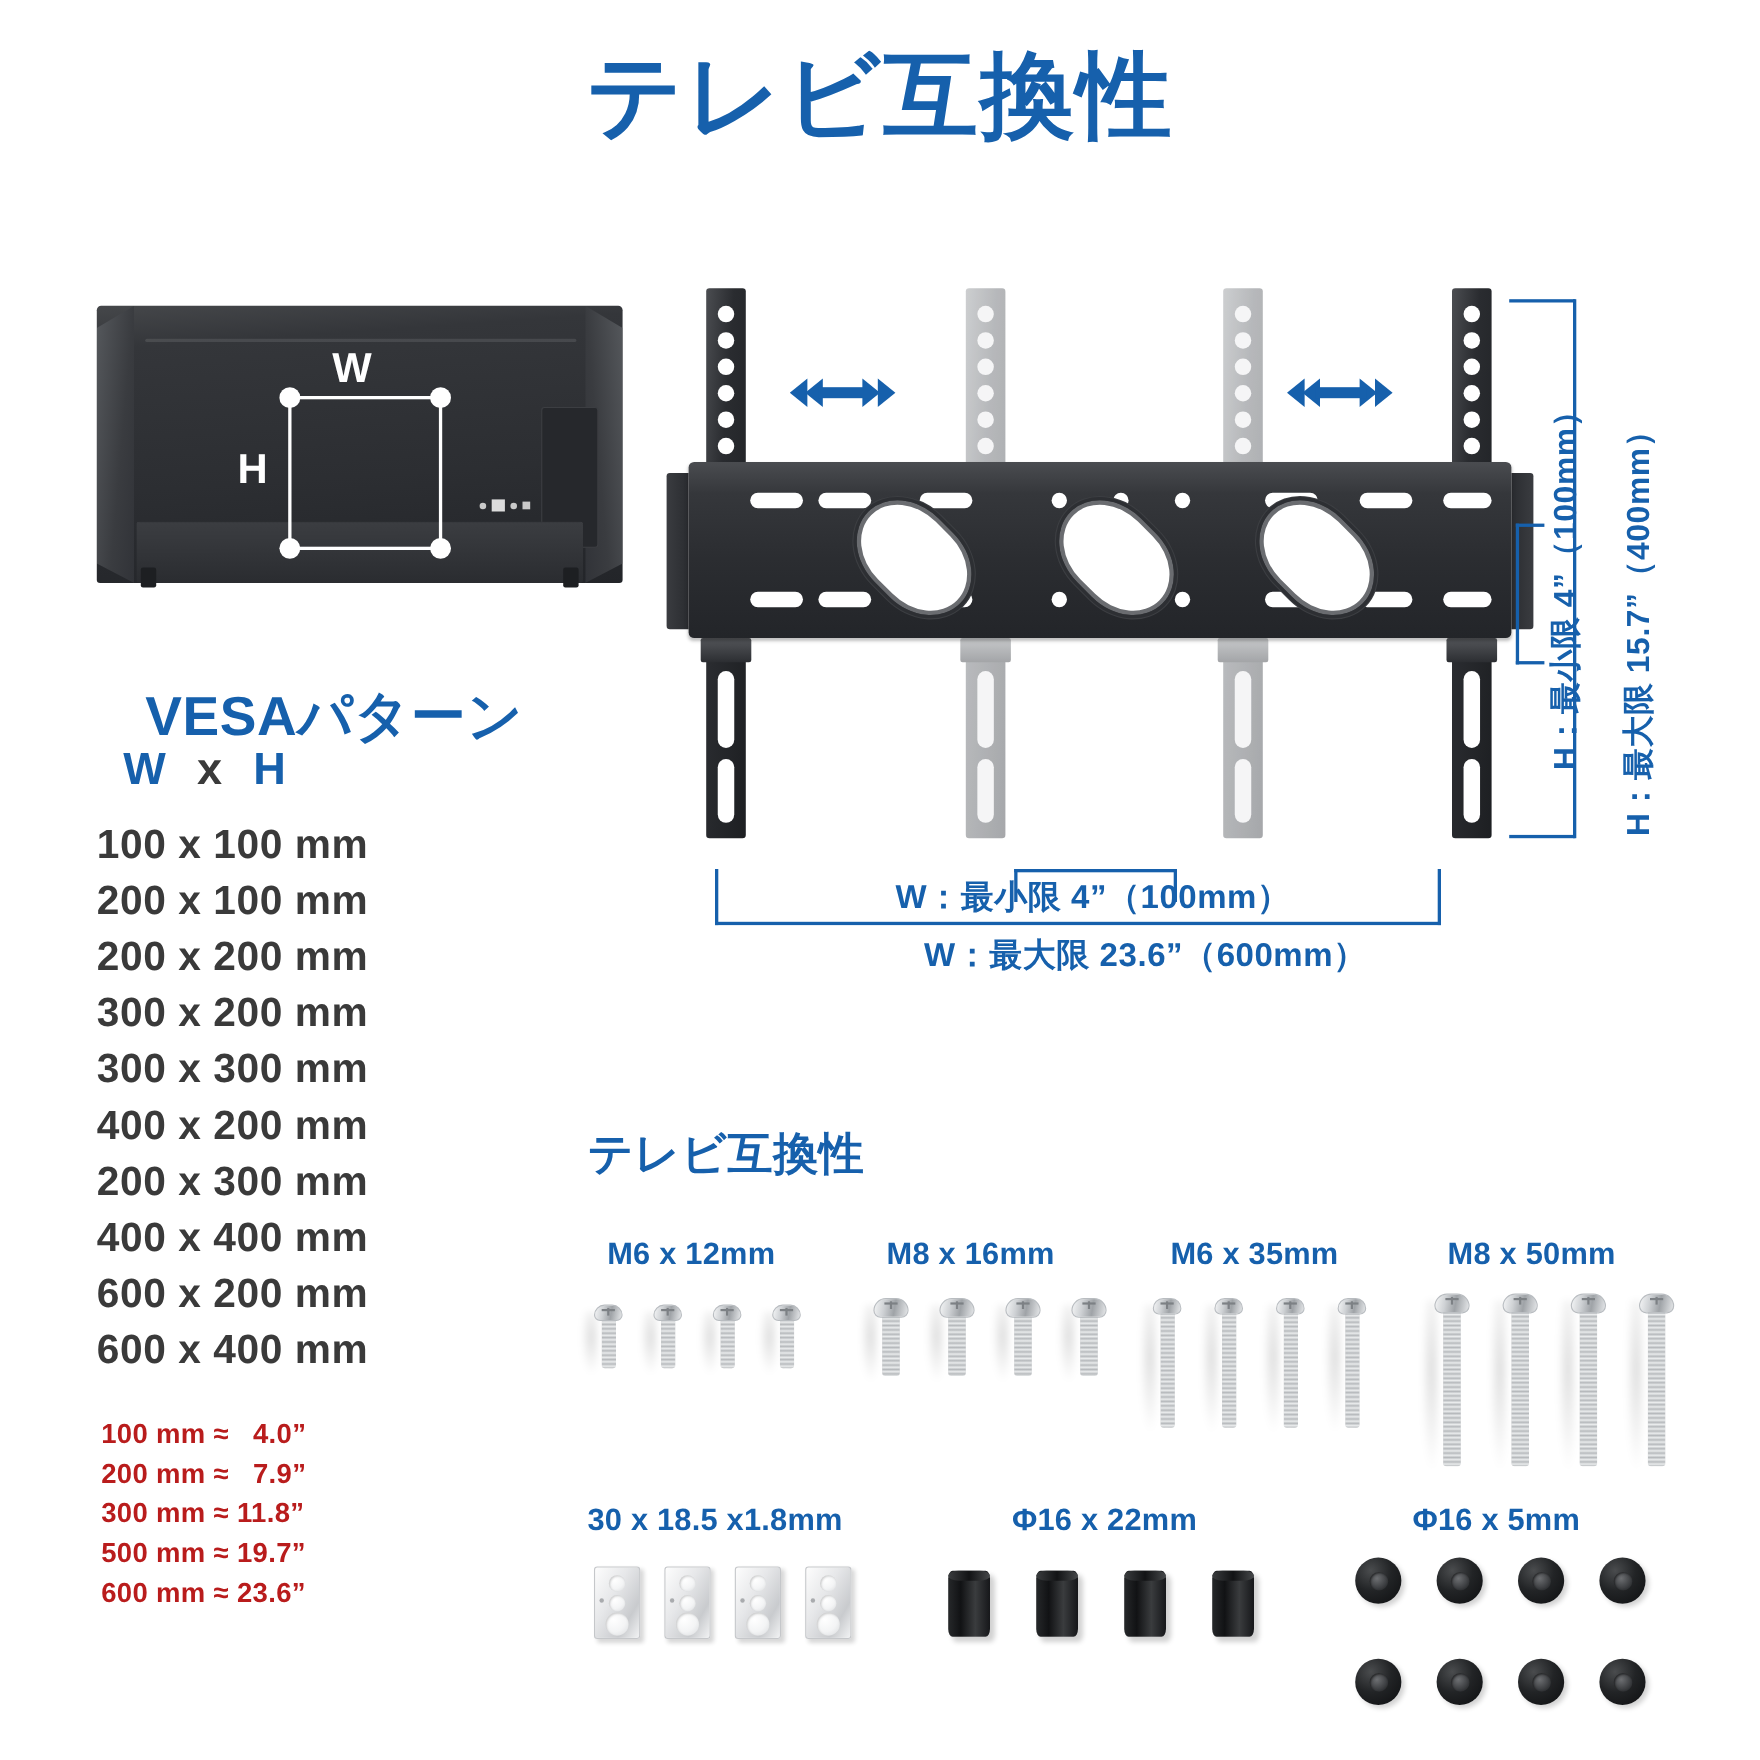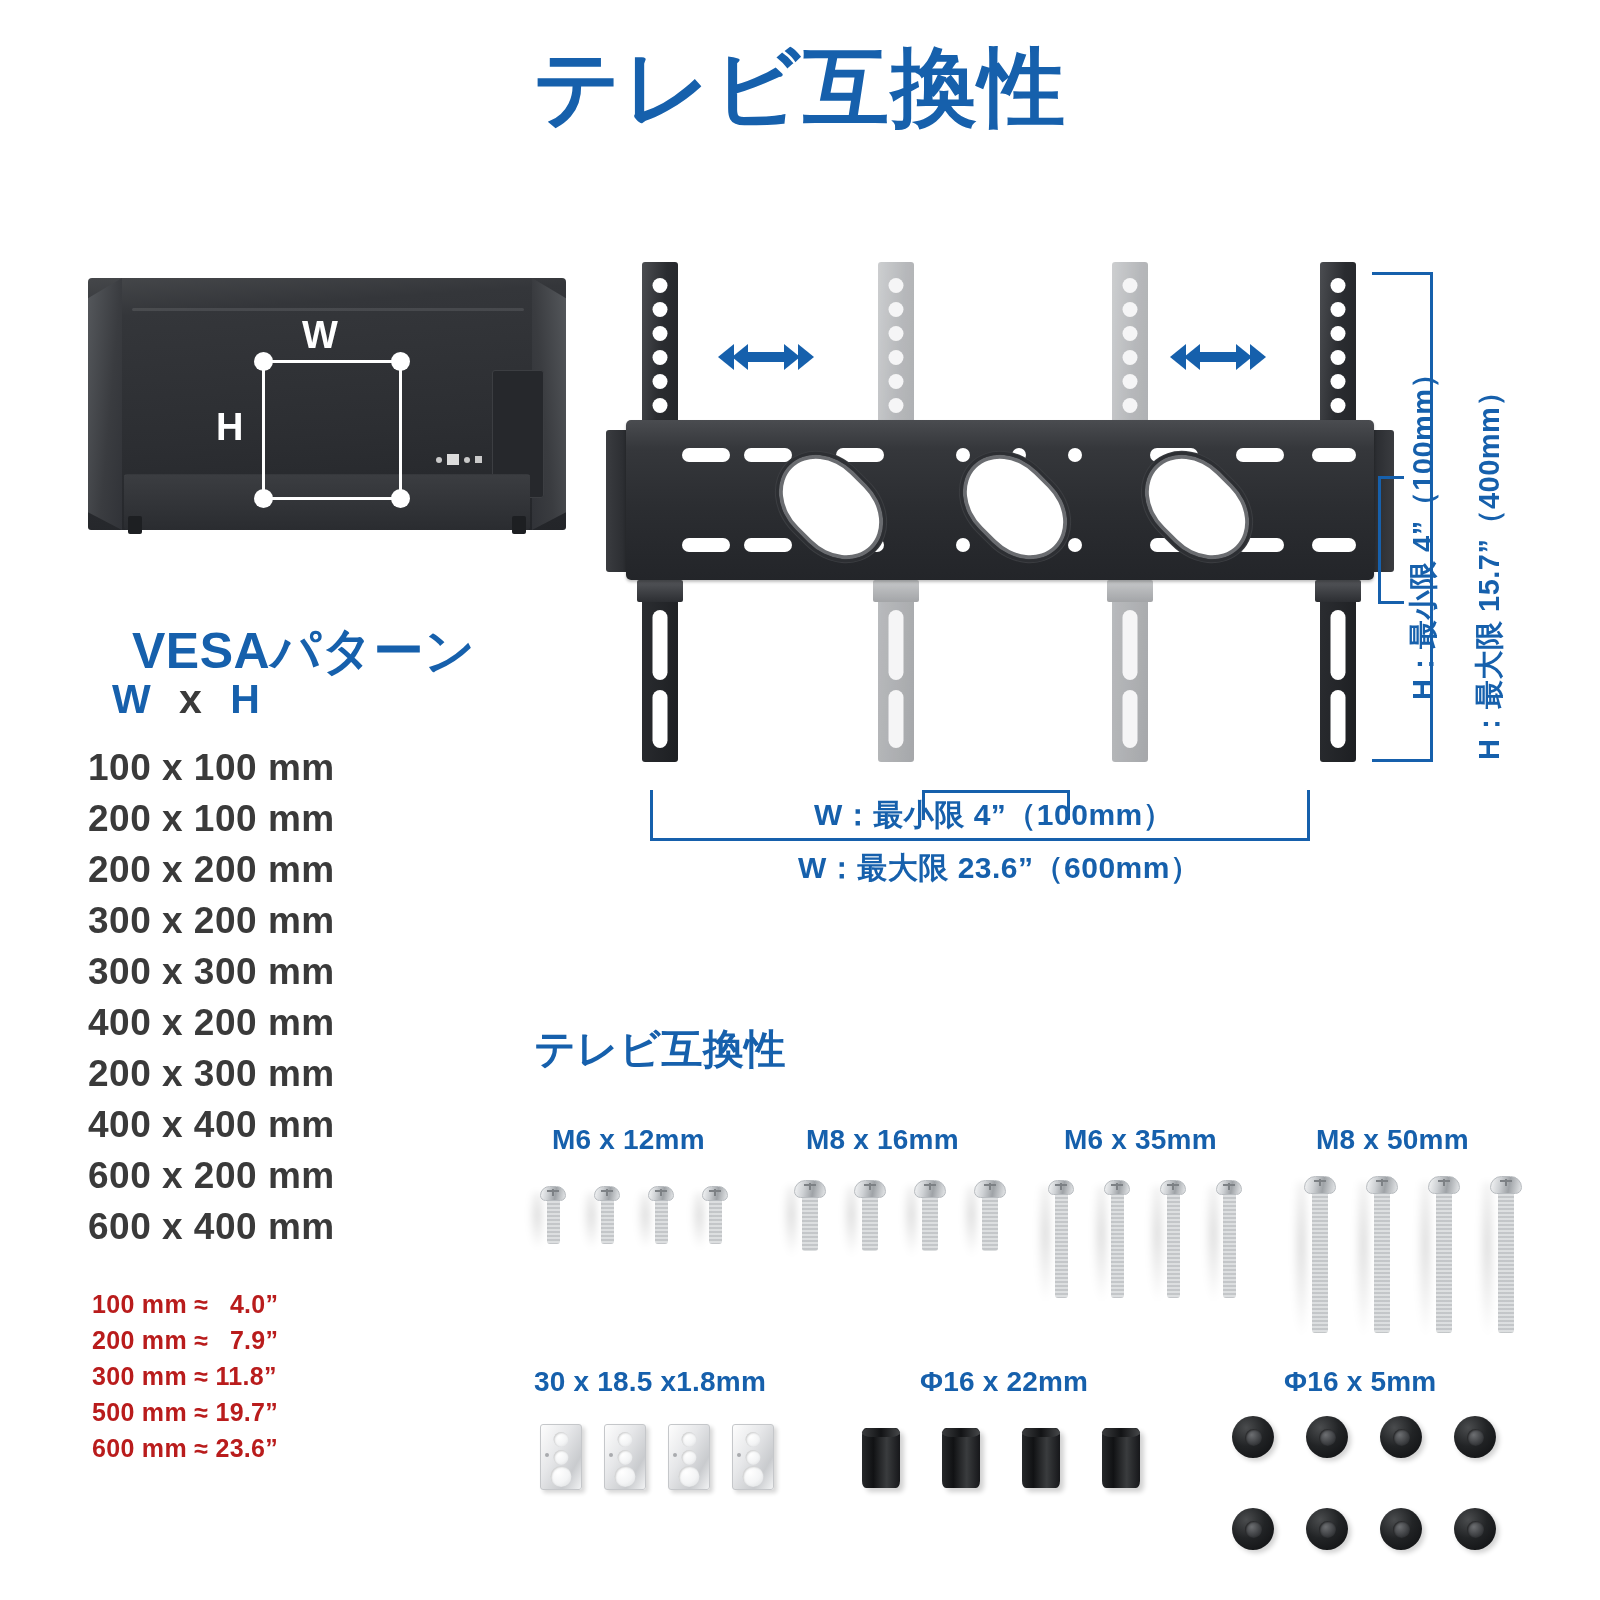--- a/index.html
+++ b/index.html
@@ -200,21 +200,21 @@
     white-space: nowrap; letter-spacing: 0.5px;
   }
   .vlabel.min { left: 1404px; top: 700px; }
   .vlabel.max { left: 1470px; top: 760px; }
 
   .hlabel {
     position: absolute; color: #1660ac; font-size: 30px; font-weight: 700;
     white-space: nowrap; letter-spacing: 0.5px;
   }
   .hlabel.wmin { left: 814px; top: 795px; }
-  .hlabel.wmax { left: 798px; top: 848px; }
+  .hlabel.wmax { left: 840px; top: 848px; }
 
   
   .screw-heading {
     position: absolute; left: 534px; top: 1022px;
     font-size: 41px; font-weight: 700; color: #1660ac; letter-spacing: 0.5px;
   }
   .hw-label {
     position: absolute; color: #1660ac; font-size: 28px; font-weight: 700;
     white-space: nowrap; letter-spacing: 0.2px;
   }

